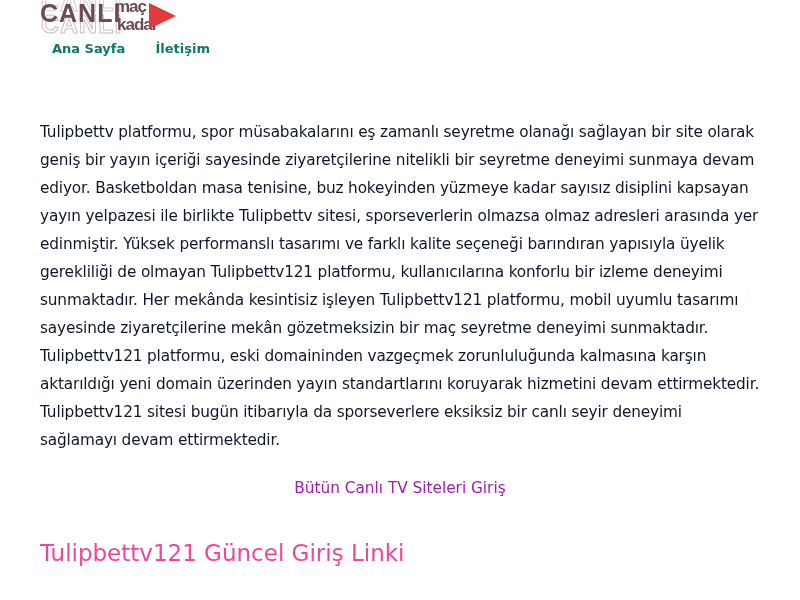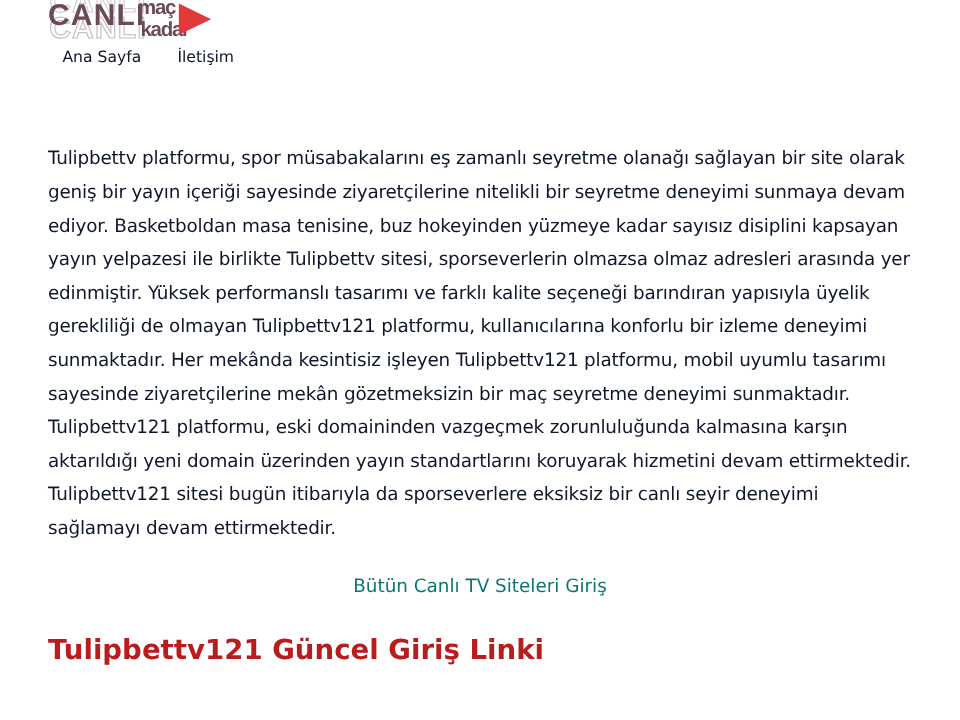--- a/index.html
+++ b/index.html
@@ -30,34 +30,34 @@
   .logo-izle {
     position: absolute; left: 77px; top: 16px; font-family: "Liberation Sans", sans-serif;
     font-weight: bold; font-size: 17px; color: #6b4a5a; line-height: 17px; letter-spacing: -1px;
   }
   .logo-play {
     position: absolute; left: 109px; top: 3px; width: 0; height: 0;
     border-top: 13px solid transparent; border-bottom: 13px solid transparent;
     border-left: 27px solid #e23a3a;
   }
   .nav { position: absolute; left: 12px; top: 41px; font-size: 13px; }
-  .nav a { color: #0f172a; text-decoration: none; margin-right: 26px; }
+  .nav a { color: #0f766e; text-decoration: none; margin-right: 26px; font-weight: bold; }
   .content { position: absolute; left: 40px; top: 100px; width: 720px; }
   h1 {
     margin: 0; font-size: 27px; font-weight: bold; color: #111111;
     line-height: 40px; letter-spacing: 0.2px;
   }
   .para {
     margin: 18px 0 0 0; font-size: 15.3px; line-height: 28px; color: #0f172a;
     letter-spacing: -0.15px;
   }
   .center-link { text-align: center; margin-top: 20px; font-size: 15.3px; line-height: 28px; }
-  .center-link a { color: #0f766e; text-decoration: none; }
+  .center-link a { color: #a21caf; text-decoration: none; }
   h2 {
-    margin: 24px 0 0 0; font-size: 23px; font-weight: bold; color: #b91c1c; line-height: 32px;
+    margin: 35px 0 0 0; font-size: 23px; font-weight: normal; color: #ec4899; line-height: 32px;
   }
 </style>
 </head>
 <body>
 
 <div class="header">
   <div class="logo">
     <span class="logo-canli-ghost">CANLI</span>
     <span class="logo-canli-shadow">CANLI</span>
     <span class="logo-canli">CANLI</span>

